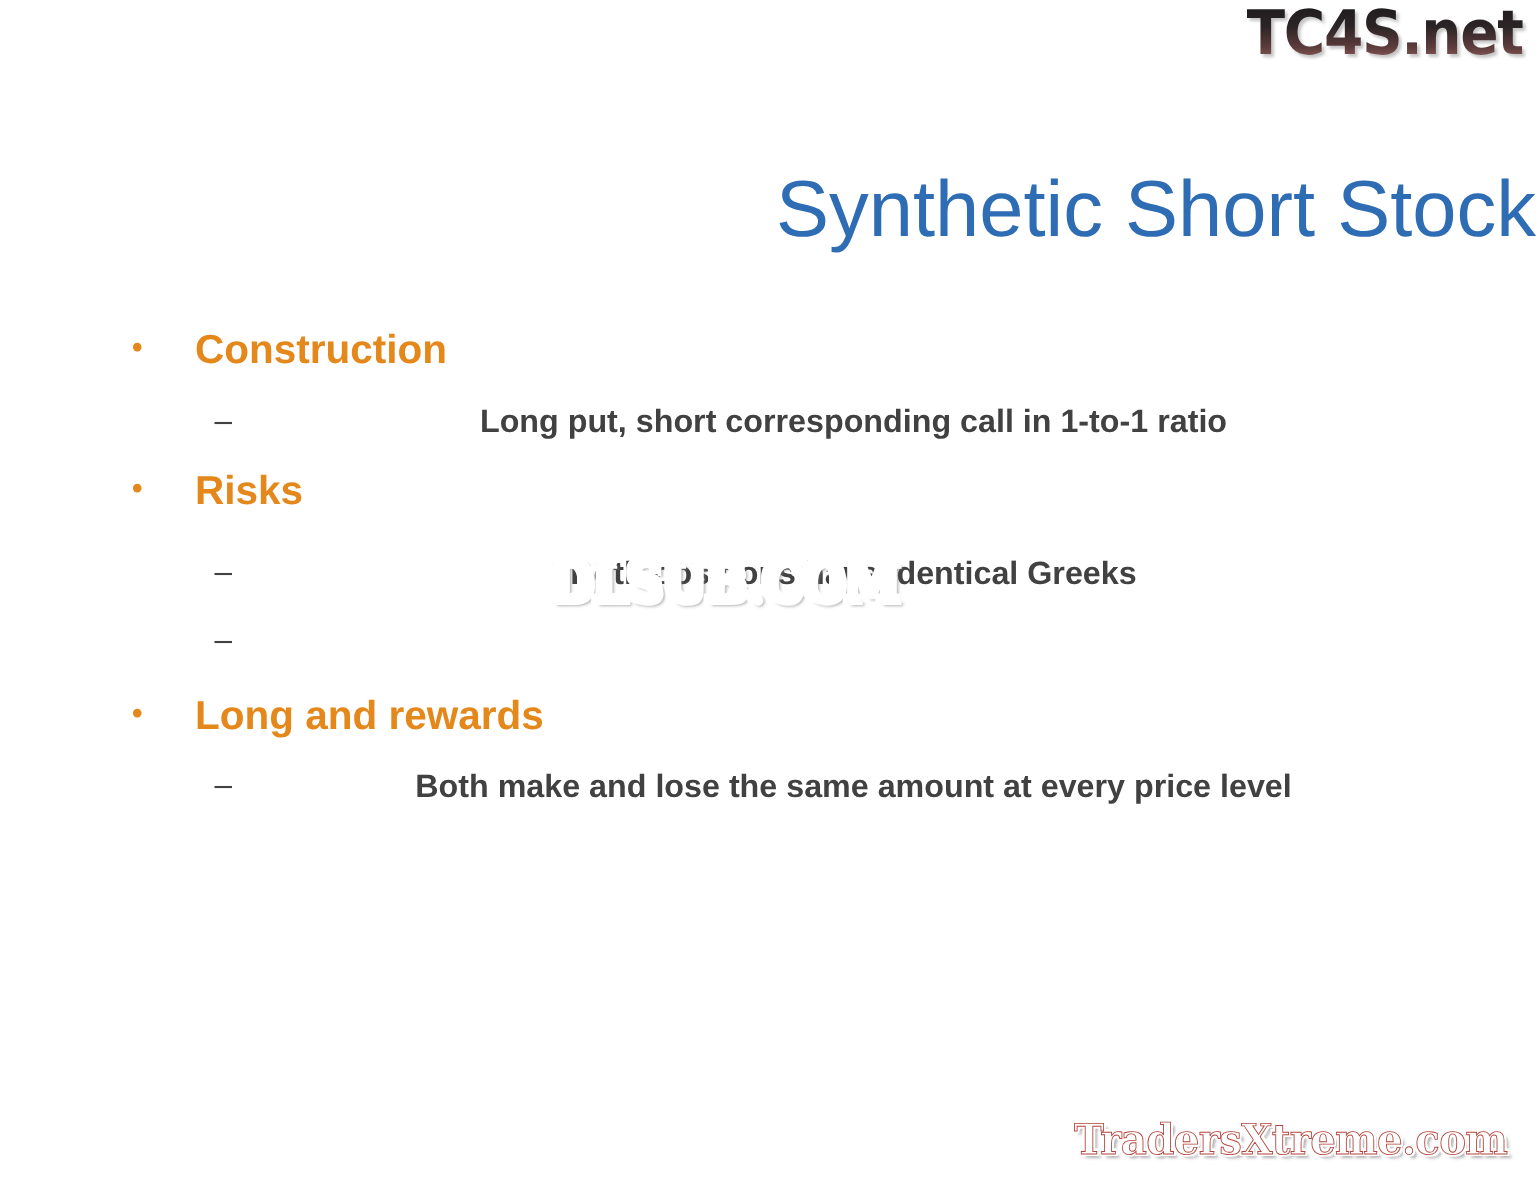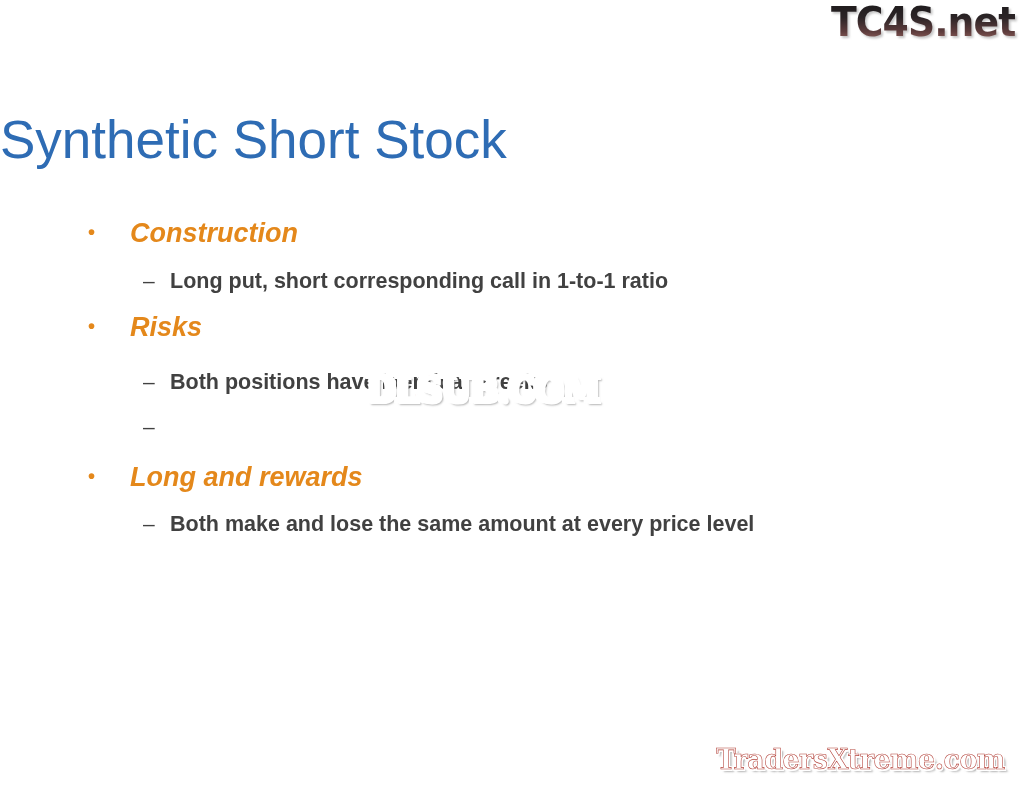--- a/index.html
+++ b/index.html
@@ -41,21 +41,21 @@
     filter: drop-shadow(2px 2px 1px rgba(150,150,150,0.55));
     white-space: nowrap;
   }
 
   
   .title {
     position: absolute;
     left: 0;
     right: 0;
     top: 110px;
-    text-align: left;
+    text-align: right;
     color: #2e6cb4;
     font-size: 53px;
     font-weight: normal;
     line-height: 1.12;
     letter-spacing: 0px;
     font-family: "Liberation Sans", sans-serif;
   }
 
   
   .body-area {
@@ -75,40 +75,40 @@
     margin-top: 16px;
   }
   .lvl1:first-child { margin-top: 0; }
   .lvl1 .mk {
     width: 42px;
     flex: 0 0 42px;
     font-size: 20px;
     line-height: 1.45;
     color: #e4881b;
   }
-  .lvl1 .tx { flex: 1 1 auto; font-style: italic; }
+  .lvl1 .tx { flex: 1 1 auto; }
 
   .lvl2 {
     display: flex;
     align-items: flex-start;
     color: #414141;
     font-weight: bold;
     font-size: 21.5px;
     line-height: 1.42;
     margin-top: 10px;
     margin-left: 55px;
   }
   .lvl2 .mk {
     width: 27px;
     flex: 0 0 27px;
     color: #414141;
     font-weight: normal;
     font-size: 21px;
   }
-  .lvl2 .tx { flex: 1 1 auto; max-width: 800px; }
+  .lvl2 .tx { flex: 1 1 auto; max-width: 800px; text-align: center; }
 
   .gap-sm { height: 6px; }
   .gap-md { height: 13px; }
 
   
   .wm-mid {
     position: absolute;
     left: 366px;
     top: 370px;
     font-family: "DejaVu Serif", serif;

